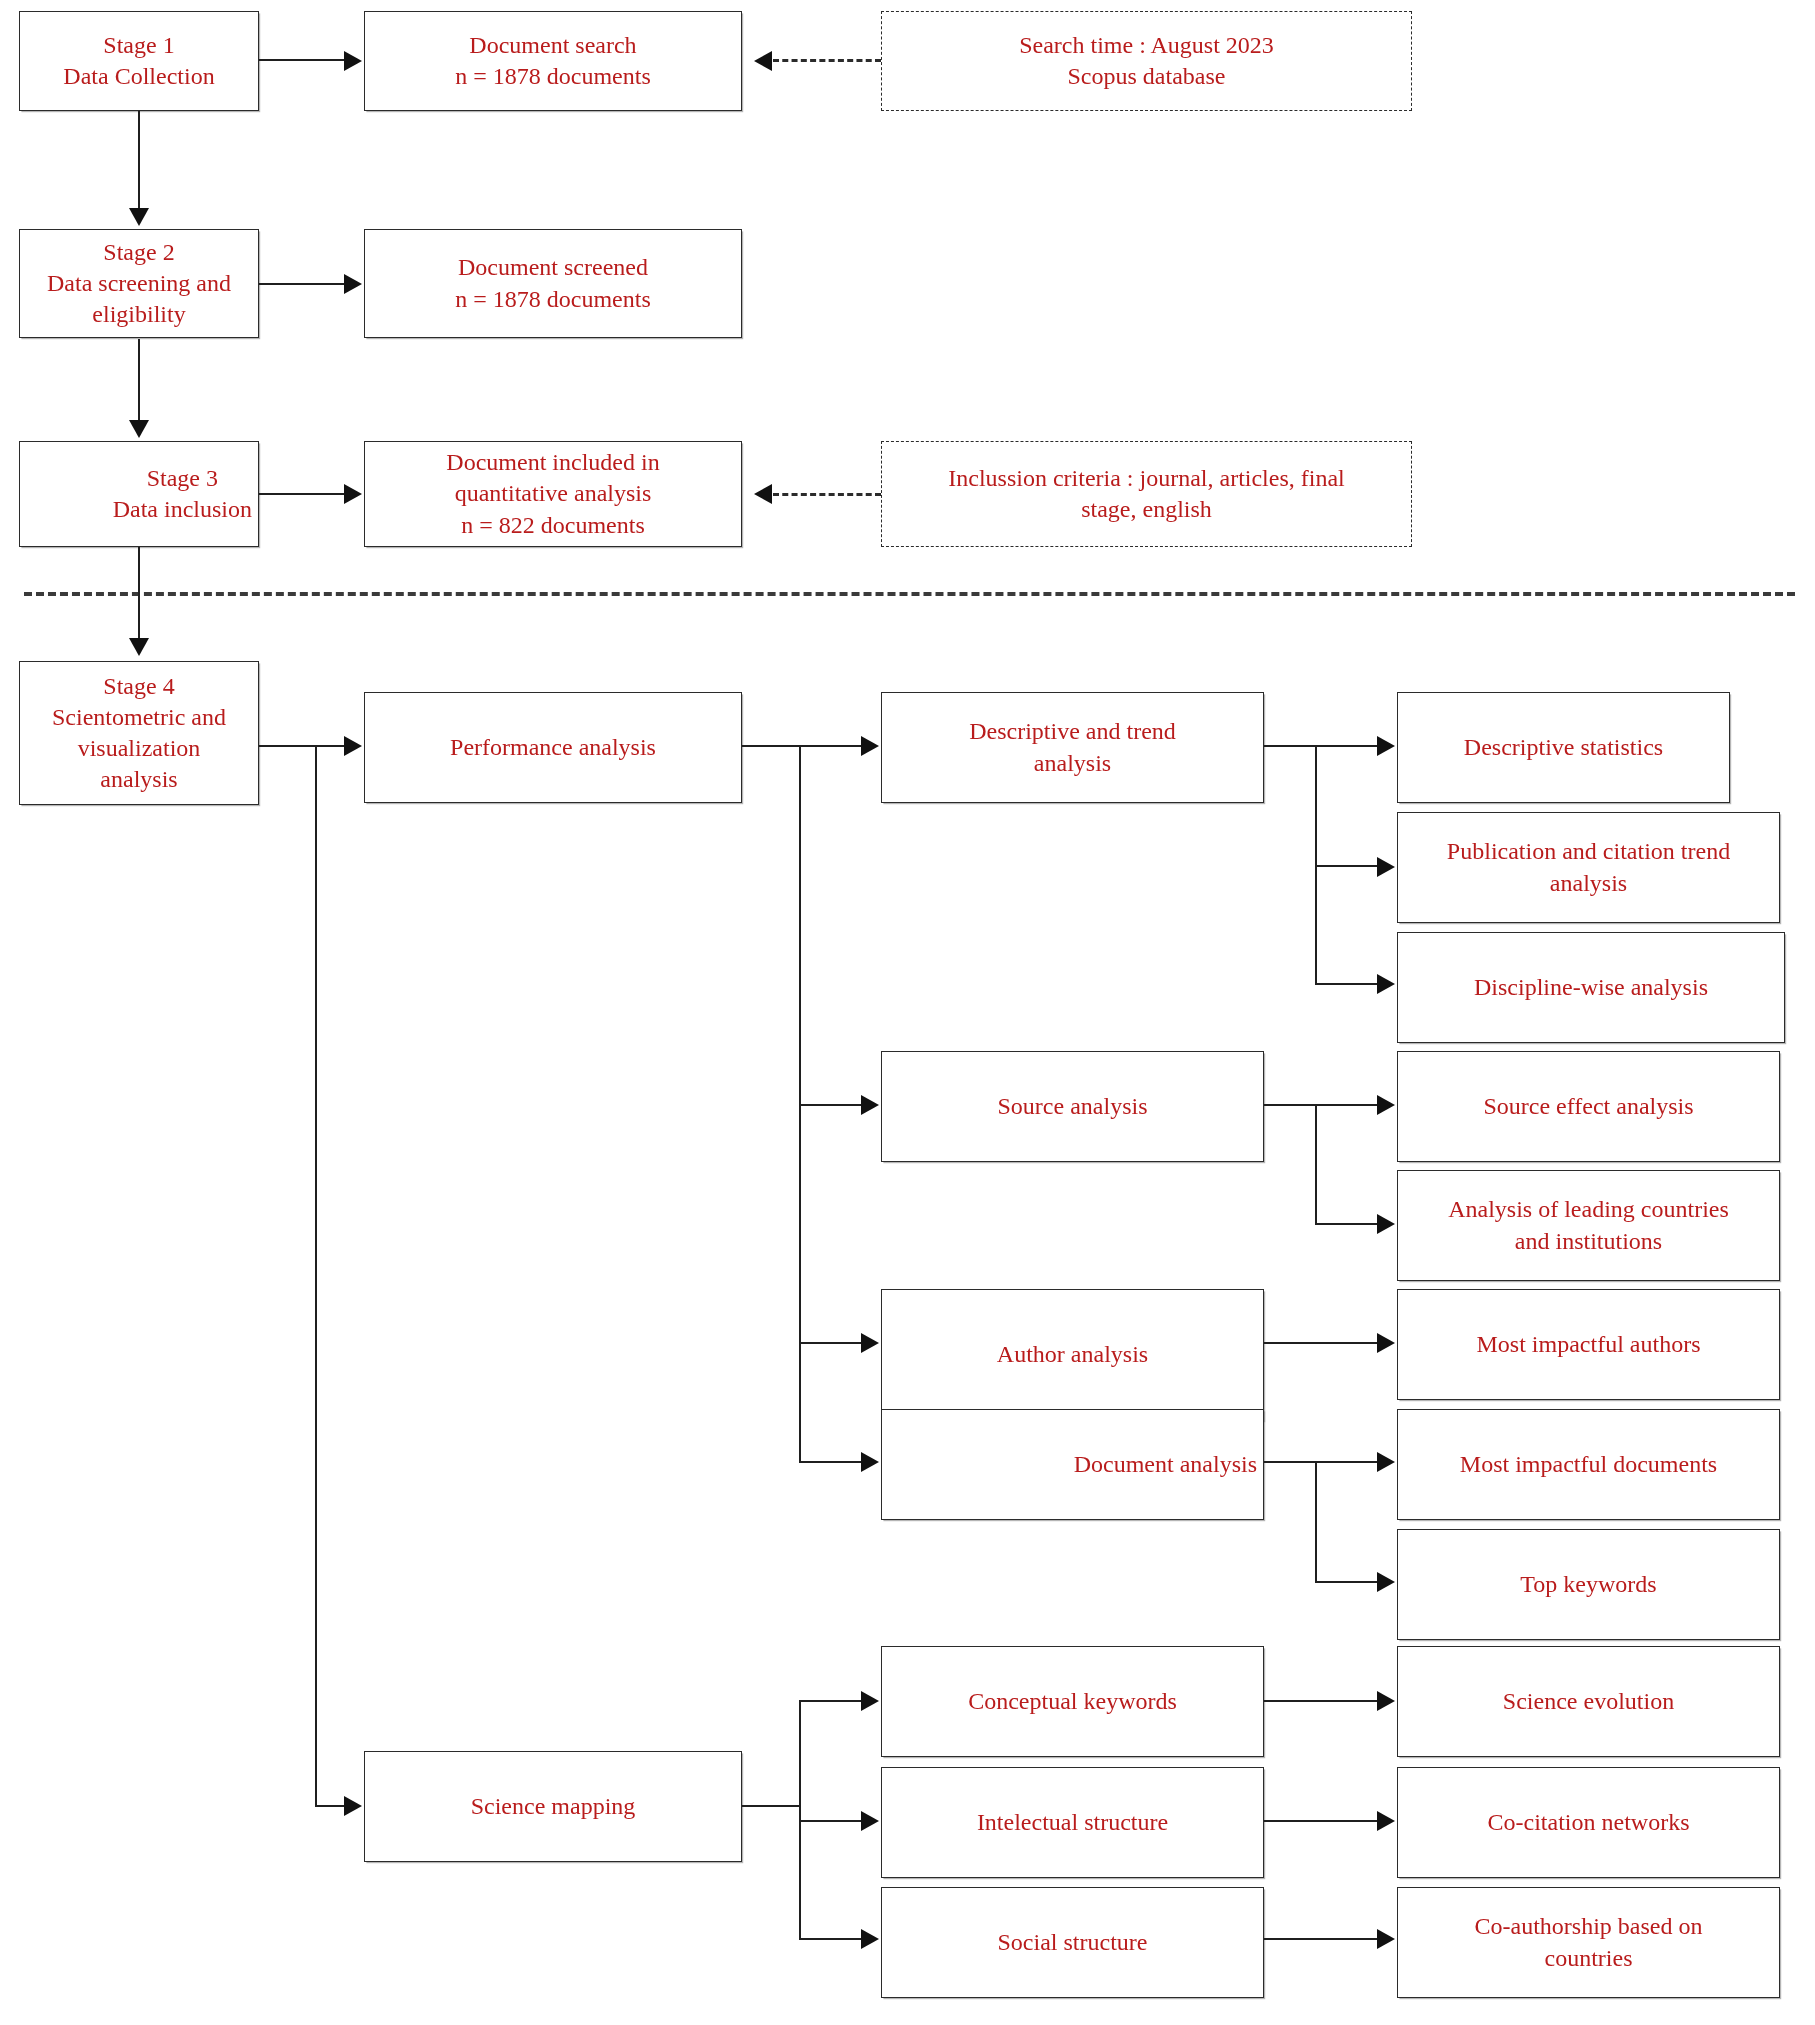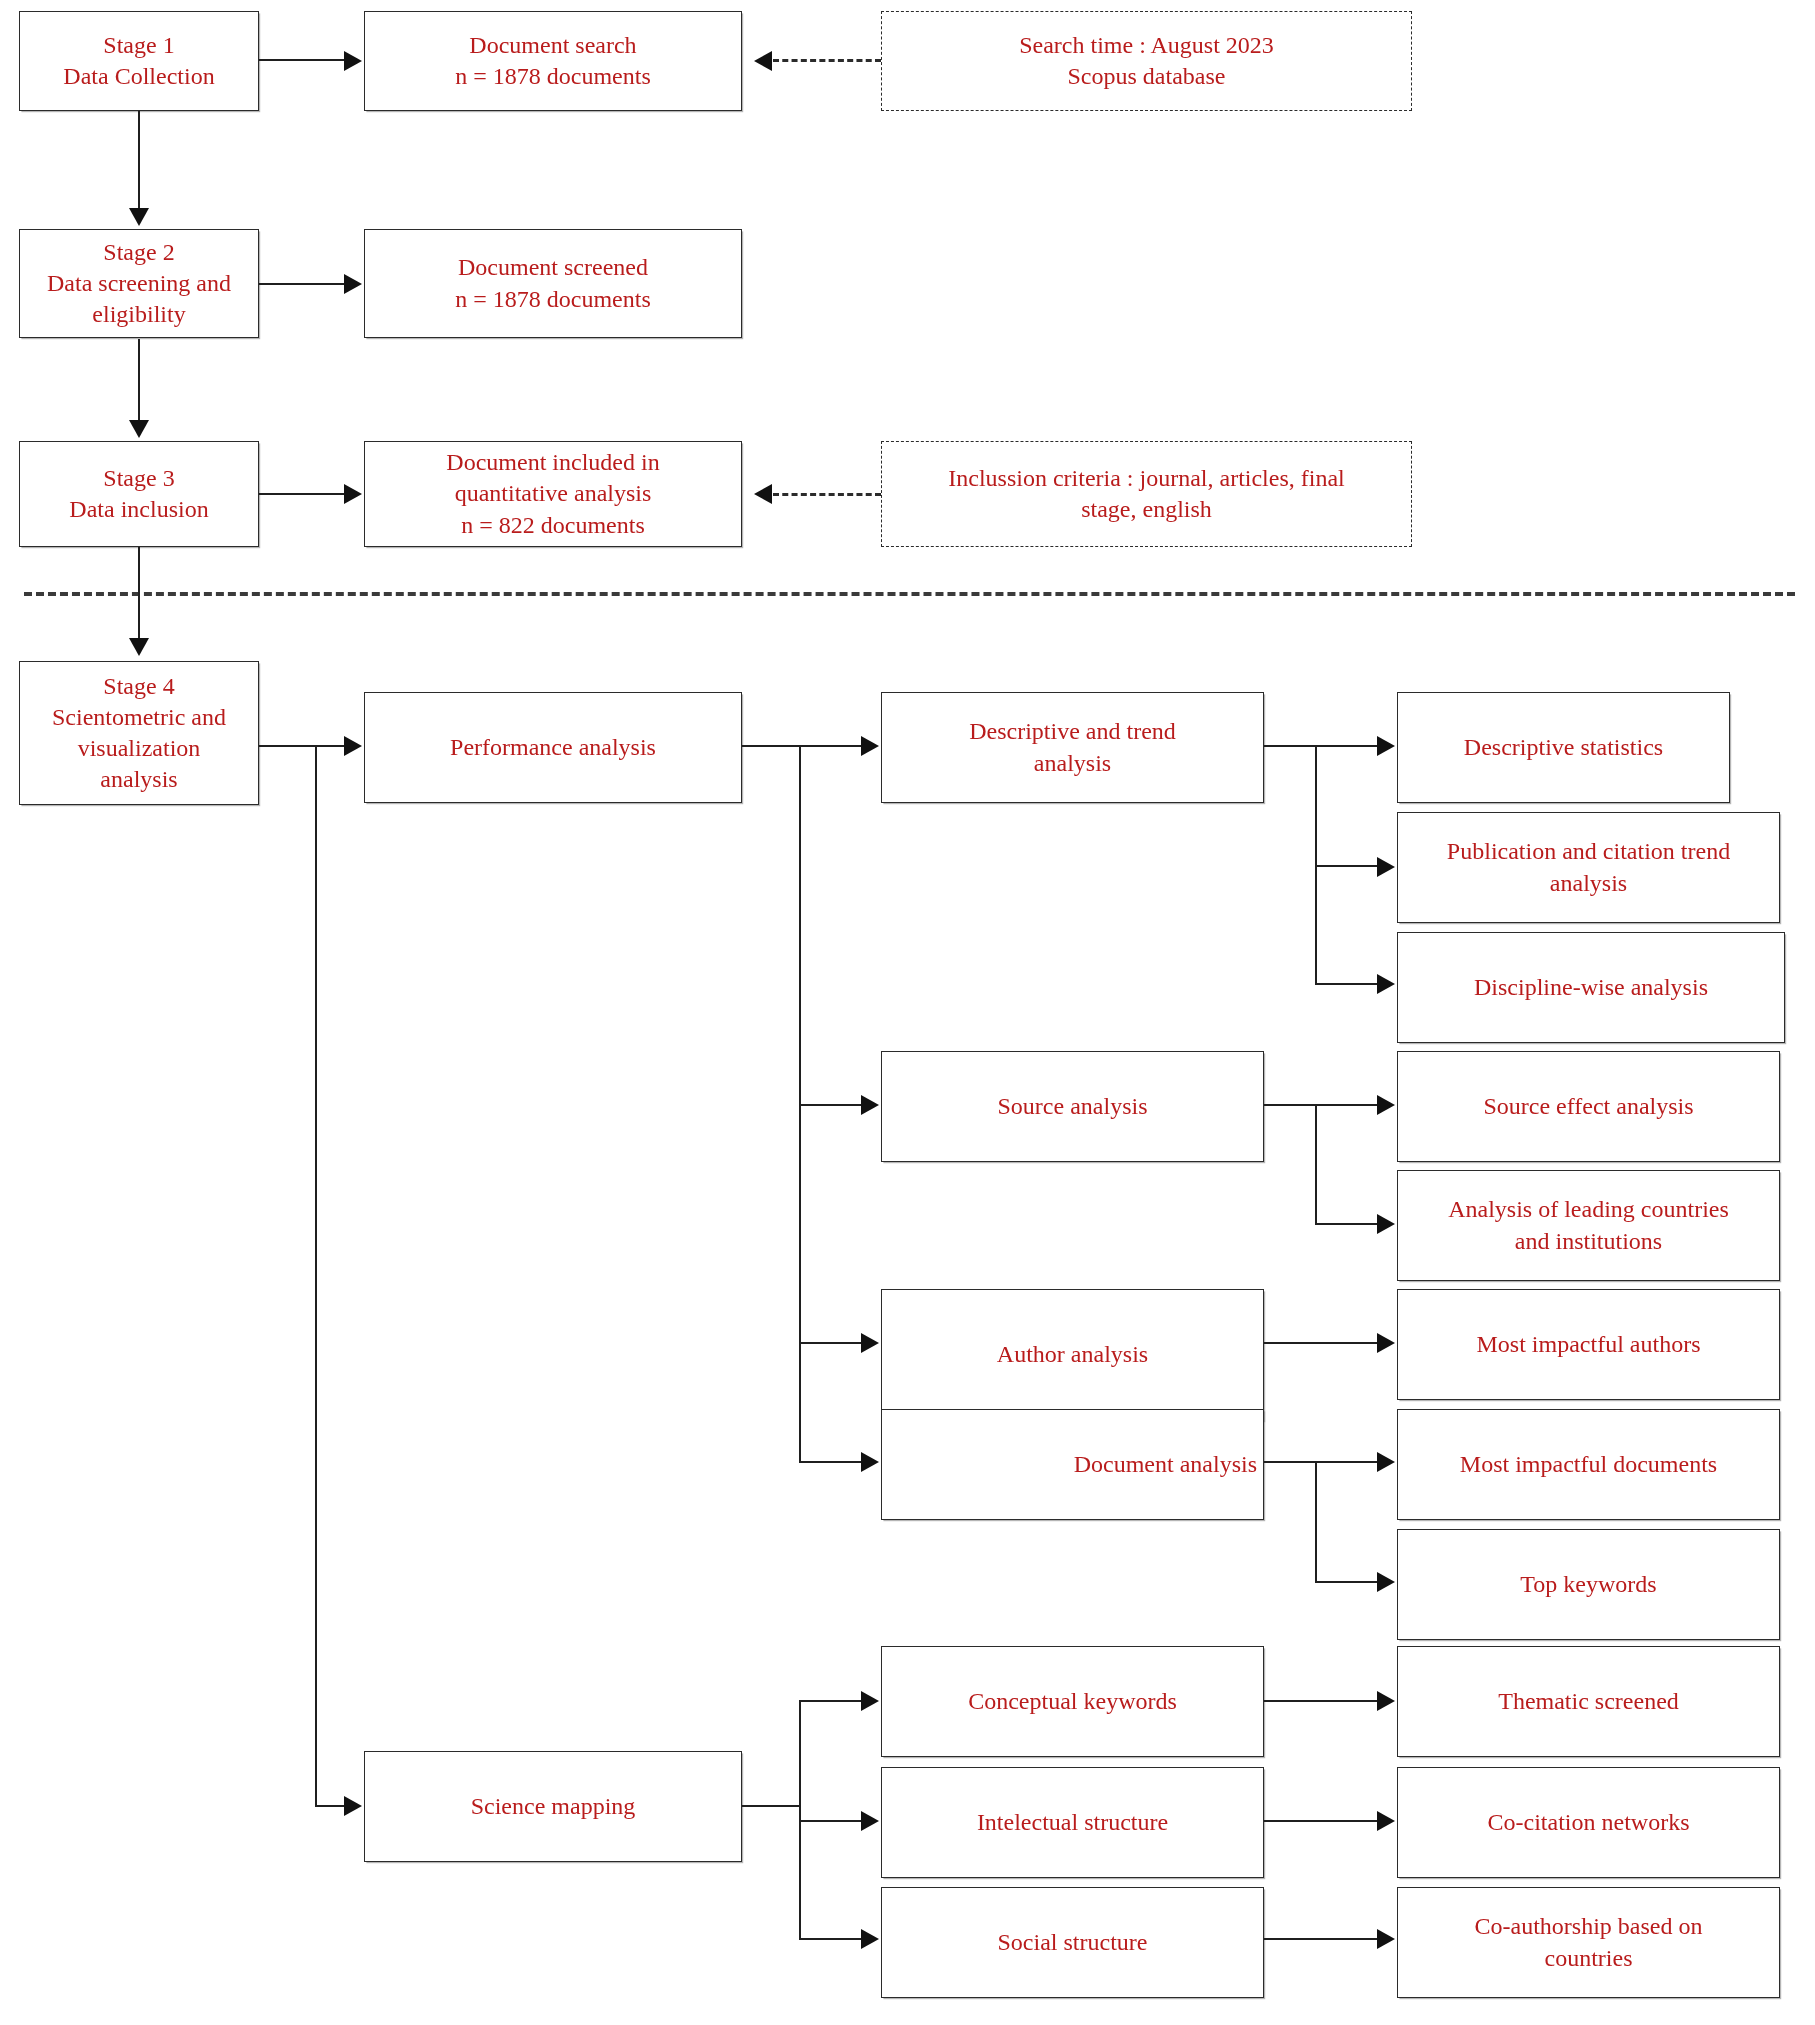--- a/index.html
+++ b/index.html
@@ -104,21 +104,21 @@
     <span class="txt">Stage 2
 Data screening and
 eligibility</span>
   </div>
 
   <div class="node" style="left:364px; top:229px; width:378px; height:109px;">
     <span class="txt">Document screened
 n = 1878 documents</span>
   </div>
 
-  <div class="node" style="left:19px; top:441px; width:240px; height:106px;">
+  <div class="node" style="left:19px; top:441px; width:240px; height:106px;justify-content:flex-end;">
     <span class="txt">Stage 3
 Data inclusion</span>
   </div>
 
   <div class="node" style="left:364px; top:441px; width:378px; height:106px;">
     <span class="txt">Document included in
 quantitative analysis
 n = 822 documents</span>
   </div>
 
@@ -199,21 +199,21 @@
 
   <div class="node" style="left:1397px; top:1409px; width:383px; height:111px;">
     <span class="txt">Most impactful documents</span>
   </div>
 
   <div class="node" style="left:1397px; top:1529px; width:383px; height:111px;">
     <span class="txt">Top keywords</span>
   </div>
 
   <div class="node" style="left:1397px; top:1646px; width:383px; height:111px;">
-    <span class="txt">Thematic screened</span>
+    <span class="txt">Science evolution</span>
   </div>
 
   <div class="node" style="left:1397px; top:1767px; width:383px; height:111px;">
     <span class="txt">Co-citation networks</span>
   </div>
 
   <div class="node" style="left:1397px; top:1887px; width:383px; height:111px;">
     <span class="txt">Co-authorship based on
 countries</span>
   </div>

